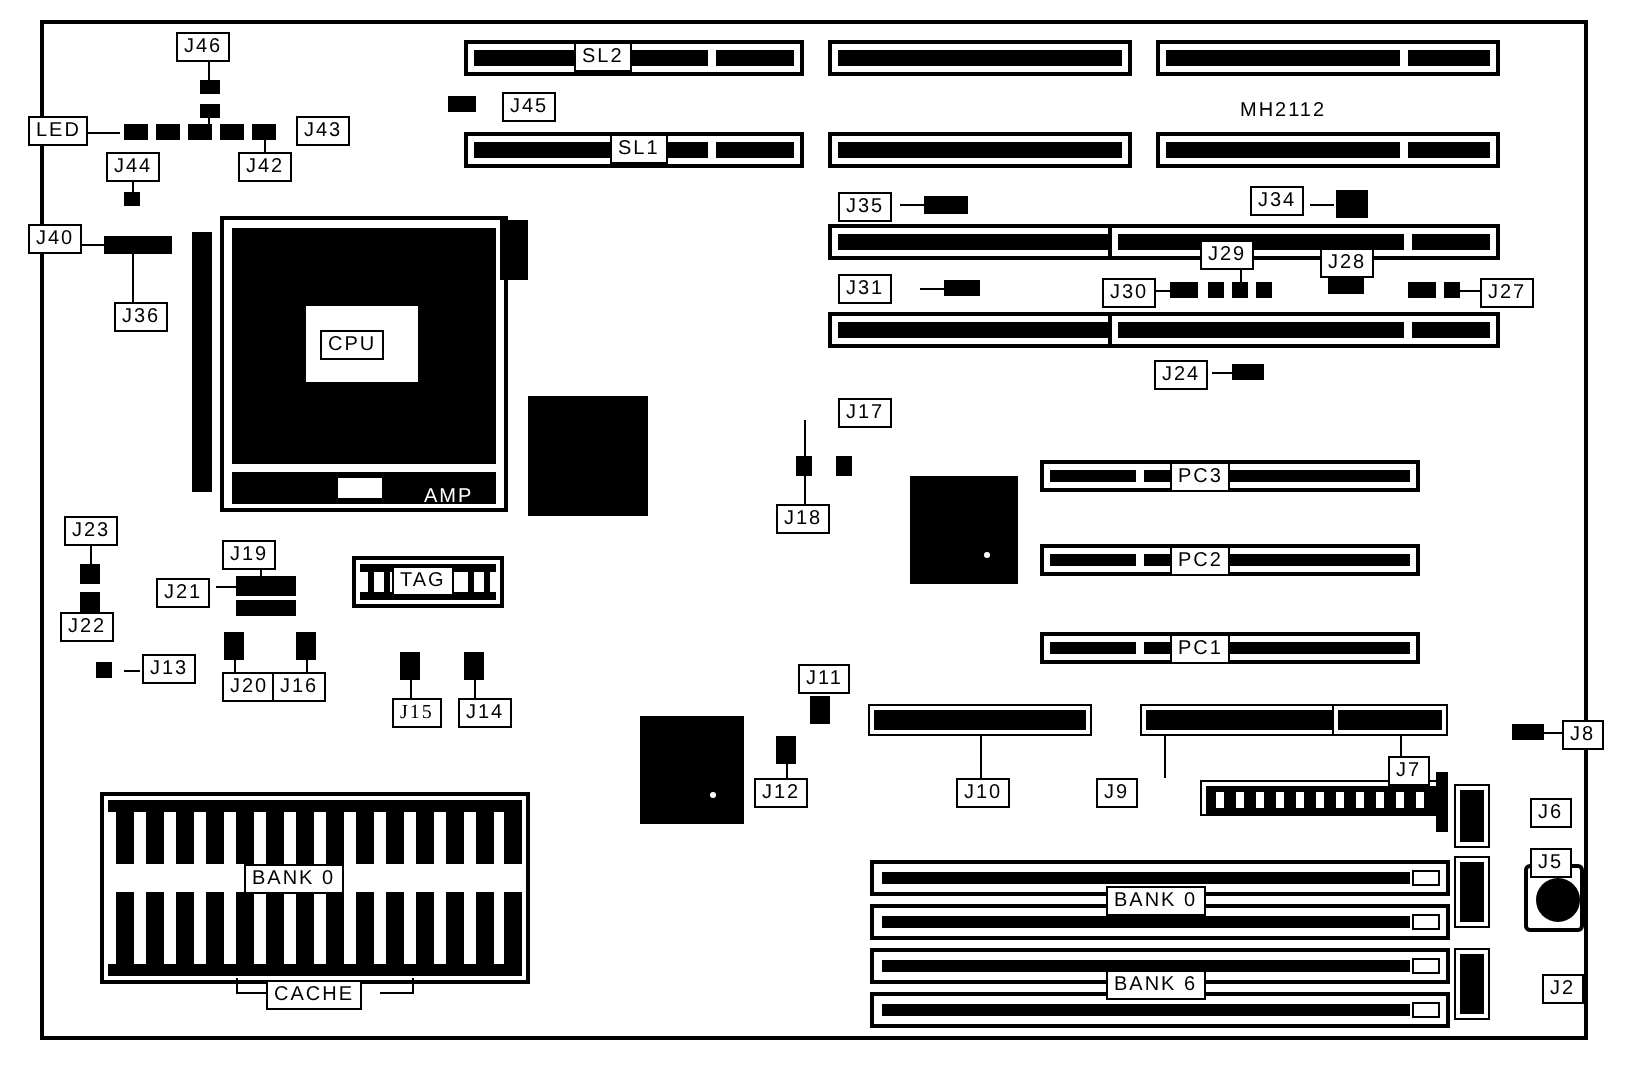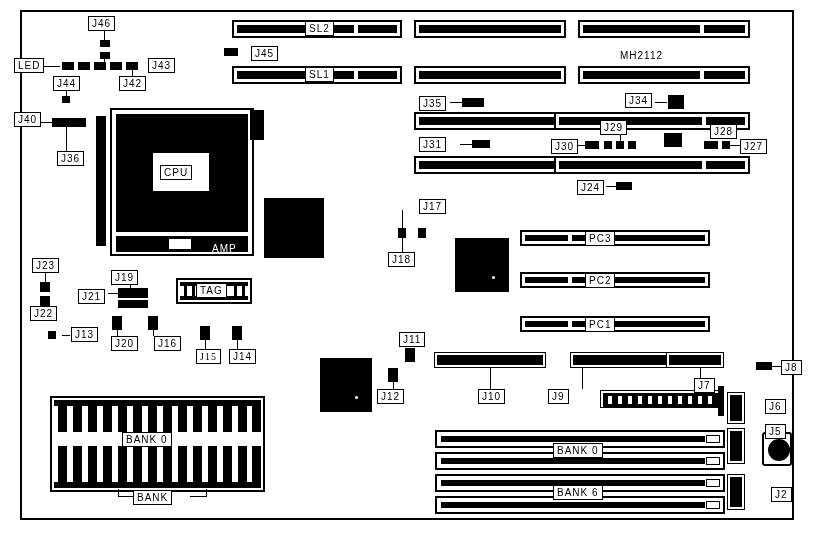--- a/index.html
+++ b/index.html
@@ -65,21 +65,21 @@
   </div>
 
   <div class="slot" style="left:414px;top:156px;width:152px;height:18px;">
     <div class="inner"></div>
   </div>
   <div class="slot" style="left:554px;top:156px;width:196px;height:18px;">
     <div class="inner"></div>
       <div class="gap" style="left:146px;"></div>
   </div>
 
-  <div class="lbl" style="left:305px;top:21px;">SL2</div>
+  <div class="lbl" style="left:287px;top:21px;">SL2</div>
   <div class="lbl" style="left:305px;top:67px;">SL1</div>
   <div class="plain" style="left:620px;top:50px;">MH2112</div>
 
   <div class="slot" style="left:520px;top:230px;width:190px;height:16px;">
     <div class="inner"></div>
       <div class="gap" style="left:46px;"></div>
   </div>
   <div class="lbl" style="left:585px;top:231px;">PC3</div>
 
   <div class="slot" style="left:520px;top:272px;width:190px;height:16px;">
@@ -132,21 +132,21 @@
   <div class="blk" style="left:148px;top:406px;width:9px;height:76px;"></div>
   <div class="blk" style="left:163px;top:406px;width:9px;height:76px;"></div>
   <div class="blk" style="left:178px;top:406px;width:9px;height:76px;"></div>
   <div class="blk" style="left:193px;top:406px;width:9px;height:76px;"></div>
   <div class="blk" style="left:208px;top:406px;width:9px;height:76px;"></div>
   <div class="blk" style="left:223px;top:406px;width:9px;height:76px;"></div>
   <div class="blk" style="left:238px;top:406px;width:9px;height:76px;"></div>
   <div class="blk" style="left:252px;top:406px;width:9px;height:76px;"></div>
   <div class="whitebox" style="left:54px;top:432px;width:207px;height:14px;background:#fff;border:none;"></div>
   <div class="lbl" style="left:122px;top:432px;">BANK 0</div>
-  <div class="lbl" style="left:133px;top:490px;">BANK</div>
+  <div class="lbl" style="left:133px;top:490px;">CACHE</div>
   <div class="leadline" style="left:118px;top:496px;width:16px;"></div>
   <div class="leadline" style="left:190px;top:496px;width:16px;"></div>
   <div class="leadv" style="left:118px;top:489px;height:8px;"></div>
   <div class="leadv" style="left:206px;top:489px;height:8px;"></div>
 
   <div class="simm" style="left:435px;top:430px;width:290px;height:18px;">
     <div class="bar"></div>
       <div class="tab"></div>
   </div>
   <div class="simm" style="left:435px;top:452px;width:290px;height:18px;">
@@ -277,32 +277,32 @@
   <div class="lbl" style="left:148px;top:58px;">J43</div>
   <div class="lbl" style="left:53px;top:76px;">J44</div>
   <div class="lbl" style="left:119px;top:76px;">J42</div>
   <div class="lbl" style="left:14px;top:112px;">J40</div>
   <div class="lbl" style="left:57px;top:151px;">J36</div>
   <div class="lbl" style="left:419px;top:96px;">J35</div>
   <div class="lbl" style="left:625px;top:93px;">J34</div>
   <div class="lbl" style="left:419px;top:137px;">J31</div>
   <div class="lbl" style="left:551px;top:139px;">J30</div>
   <div class="lbl" style="left:600px;top:120px;">J29</div>
-  <div class="lbl" style="left:710px;top:124px;">J28</div>
+  <div class="lbl" style="left:660px;top:124px;">J28</div>
   <div class="lbl" style="left:740px;top:139px;">J27</div>
   <div class="lbl" style="left:577px;top:180px;">J24</div>
   <div class="lbl" style="left:419px;top:199px;">J17</div>
   <div class="lbl" style="left:388px;top:252px;">J18</div>
   <div class="lbl" style="left:32px;top:258px;">J23</div>
   <div class="lbl" style="left:111px;top:270px;">J19</div>
   <div class="lbl" style="left:78px;top:289px;">J21</div>
   <div class="lbl" style="left:30px;top:306px;">J22</div>
   <div class="lbl" style="left:71px;top:327px;">J13</div>
   <div class="lbl" style="left:111px;top:336px;">J20</div>
-  <div class="lbl" style="left:154px;top:336px;">J16</div>
+  <div class="lbl" style="left:136px;top:336px;">J16</div>
   <div class="lbl" style="left:196px;top:349px;font-family:Liberation Serif, serif;">J15</div>
   <div class="lbl" style="left:229px;top:349px;">J14</div>
   <div class="lbl" style="left:399px;top:332px;">J11</div>
   <div class="lbl" style="left:377px;top:389px;">J12</div>
   <div class="lbl" style="left:478px;top:389px;">J10</div>
   <div class="lbl" style="left:548px;top:389px;">J9</div>
   <div class="lbl" style="left:781px;top:360px;">J8</div>
   <div class="lbl" style="left:694px;top:378px;">J7</div>
   <div class="lbl" style="left:765px;top:399px;">J6</div>
   <div class="lbl" style="left:765px;top:424px;">J5</div>

